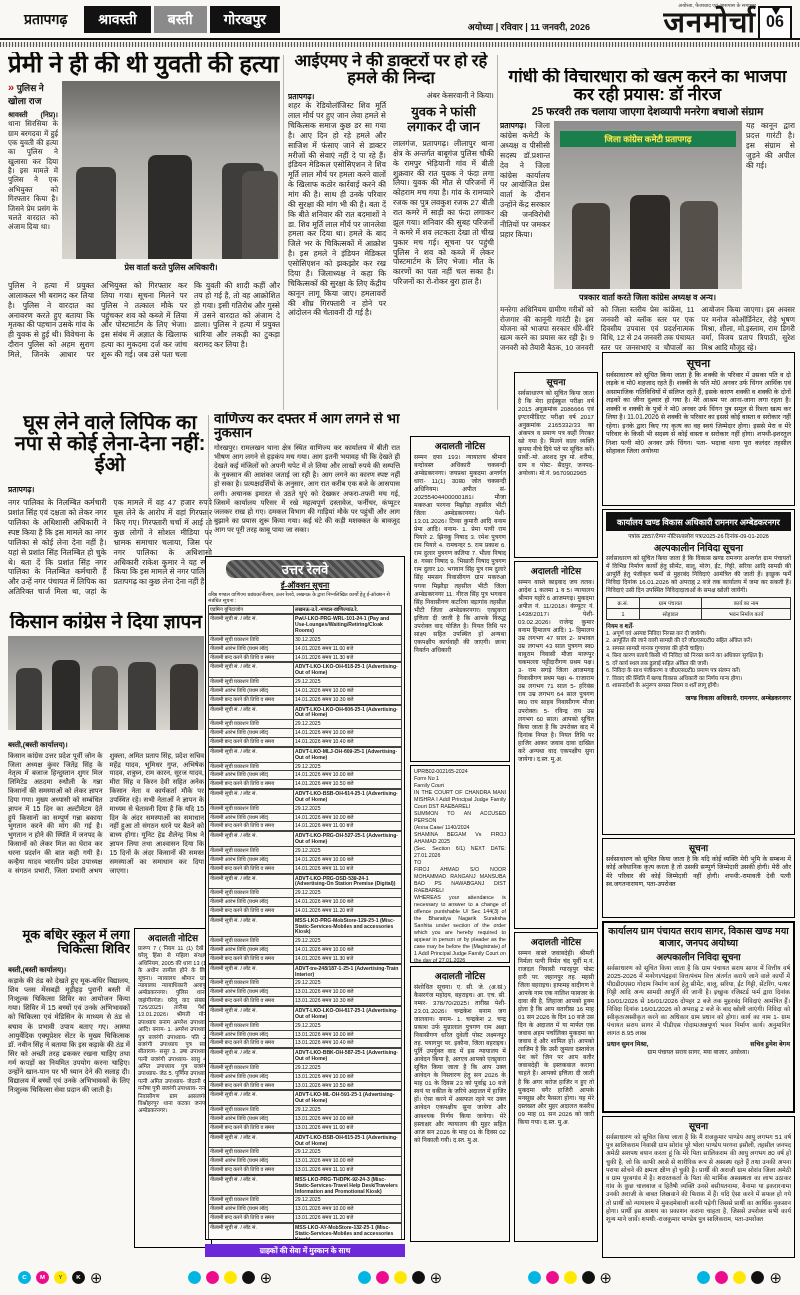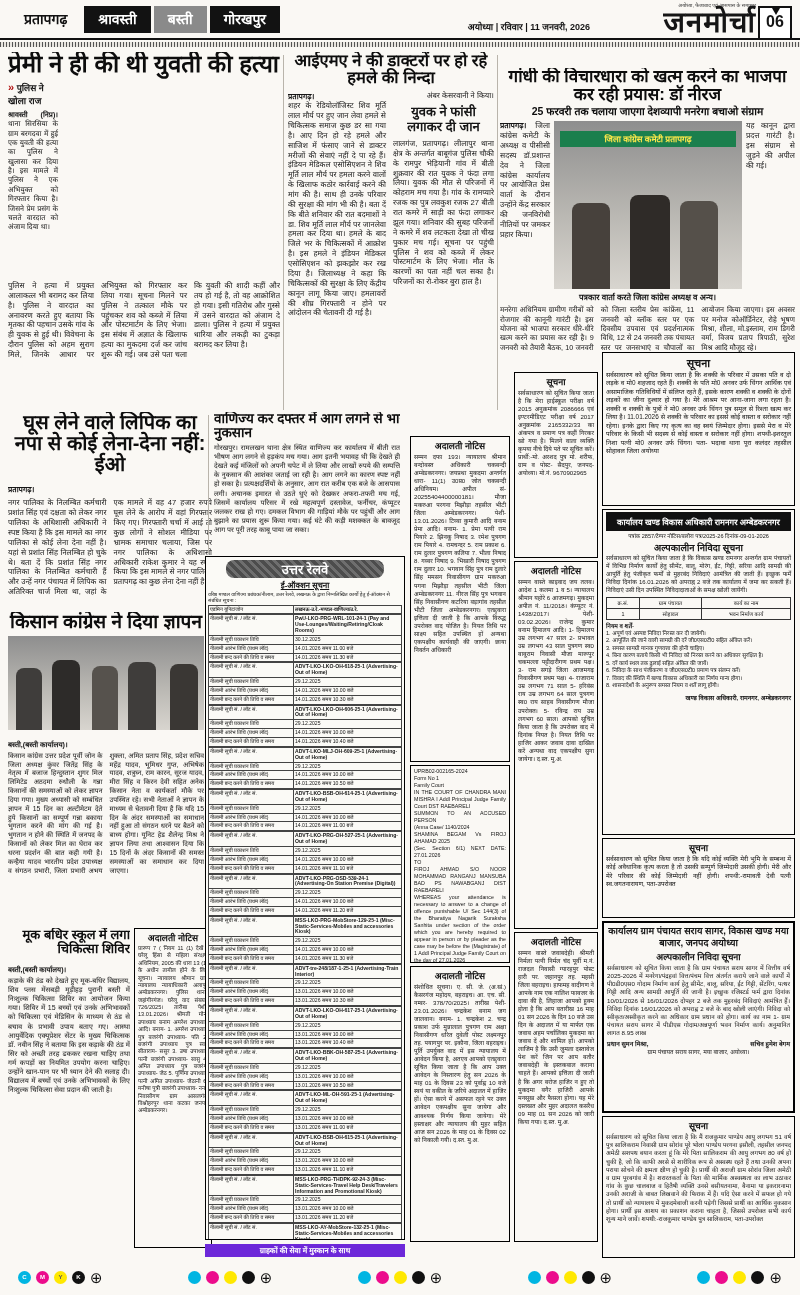--- a/index.html
+++ b/index.html
@@ -97,20 +97,30 @@
     <div class="hl" style="font-size:24px;">प्रेमी ने ही की थी युवती की हत्या</div>
     <div style="display:flex;gap:4px;margin-top:4px;height:196px;">
       <div style="width:50px;flex:none;">
         <div class="kick">
           <span class="mark">»</span>
           <span>पुलिस ने खोला राज</span>
         </div>
         <div class="bt" style="font-size:7.2px;margin-top:3px;"><span class="dl">श्रावस्ती (निप्र)।</span>
           <span>थाना सिरसिया के ग्राम बरगदवा में हुई एक युवती की हत्या का पुलिस ने खुलासा कर दिया है। इस मामले में पुलिस ने एक अभियुक्त को गिरफ्तार किया है। जिसने प्रेम प्रसंग के चलते वारदात को अंजाम दिया था।</span></div>
       </div>
+      <div style="flex:1;">
+        <div class="photo" style="height:178px;">
+          <div class="fig" style="left:14px;width:40px;height:92px;"></div>
+          <div class="fig" style="left:86px;width:44px;height:104px;background:#2e2c2a;"></div>
+          <div class="fig" style="left:160px;width:42px;height:96px;"></div>
+          <div class="fig" style="right:2px;width:36px;height:88px;background:#514e4b;"></div>
+          <div style="position:absolute;top:0;left:0;right:0;height:54px;background:linear-gradient(180deg,#6f6d69,transparent);"></div>
+        </div>
+        <div class="caption">प्रेस वार्ता करते पुलिस अधिकारी।</div>
+      </div>
     </div>
     <div class="bt cols3" style="margin-top:4px;height:142px;">पुलिस ने हत्या में प्रयुक्त आलाकत्ल भी बरामद कर लिया है। पुलिस ने वारदात का अनावरण करते हुए बताया कि मृतका की पहचान उसके गांव के ही युवक से हुई थी। विवेचना के दौरान पुलिस को अहम सुराग मिले, जिनके आधार पर अभियुक्त को गिरफ्तार कर लिया गया। सूचना मिलने पर पुलिस ने तत्काल मौके पर पहुंचकर शव को कब्जे में लिया और पोस्टमार्टम के लिए भेजा। इस संबंध में अज्ञात के खिलाफ हत्या का मुकदमा दर्ज कर जांच शुरू की गई। जब उसे पता चला कि युवती की शादी कहीं और तय हो गई है, तो वह आक्रोशित हो गया। इसी गतिरोध और गुस्से में उसने वारदात को अंजाम दे डाला। पुलिस ने हत्या में प्रयुक्त धारिया और लकड़ी का टुकड़ा बरामद कर लिया है।</div>
   </div>
 
   <div class="block" style="left:288px;top:52px;width:206px;height:360px;">
     <div class="hl center" style="font-size:16.5px;">आईएमए ने की डाक्टरों पर हो रहे हमले की निन्दा</div>
     <div style="display:flex;gap:7px;margin-top:5px;height:306px;">
       <div style="width:98px;flex:none;">
         <div class="dl" style="font-size:7.6px;">प्रतापगढ़।</div>
         <div class="bt">शहर के रेडियोलॉजिस्ट शिव मूर्ति लाल मौर्य पर हुए जान लेवा हमले से चिकित्सक समाज कुछ डर सा गया है। आए दिन हो रहे हमले और साजिश में फंसाए जाने से डाक्टर मरीजों की सेवाएं नहीं दे पा रहे हैं। इंडियन मेडिकल एसोसिएशन ने शिव मूर्ति लाल मौर्य पर हमला करने वालों के खिलाफ कठोर कार्रवाई करने की मांग की है। साथ ही उनके परिवार की सुरक्षा की मांग भी की है। बता दें कि बीते शनिवार की रात बदमाशों ने डा. शिव मूर्ति लाल मौर्य पर जानलेवा हमला कर दिया था। हमले के बाद जिले भर के चिकित्सकों में आक्रोश है। इस हमले ने इंडियन मेडिकल एसोसिएशन को झकझोर कर रख दिया है। जिलाध्यक्ष ने कहा कि चिकित्सकों की सुरक्षा के लिए केंद्रीय कानून लागू किया जाए। हमलावरों की शीघ्र गिरफ्तारी न होने पर आंदोलन की चेतावनी दी गई है।</div>

